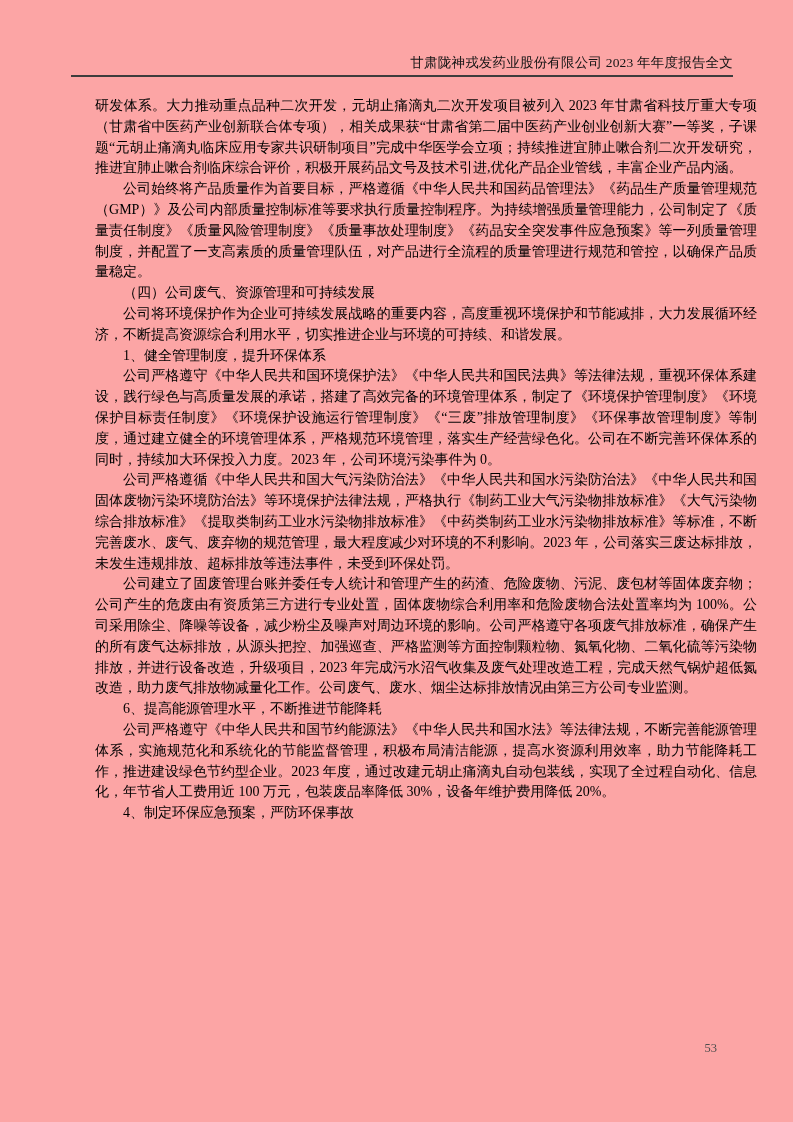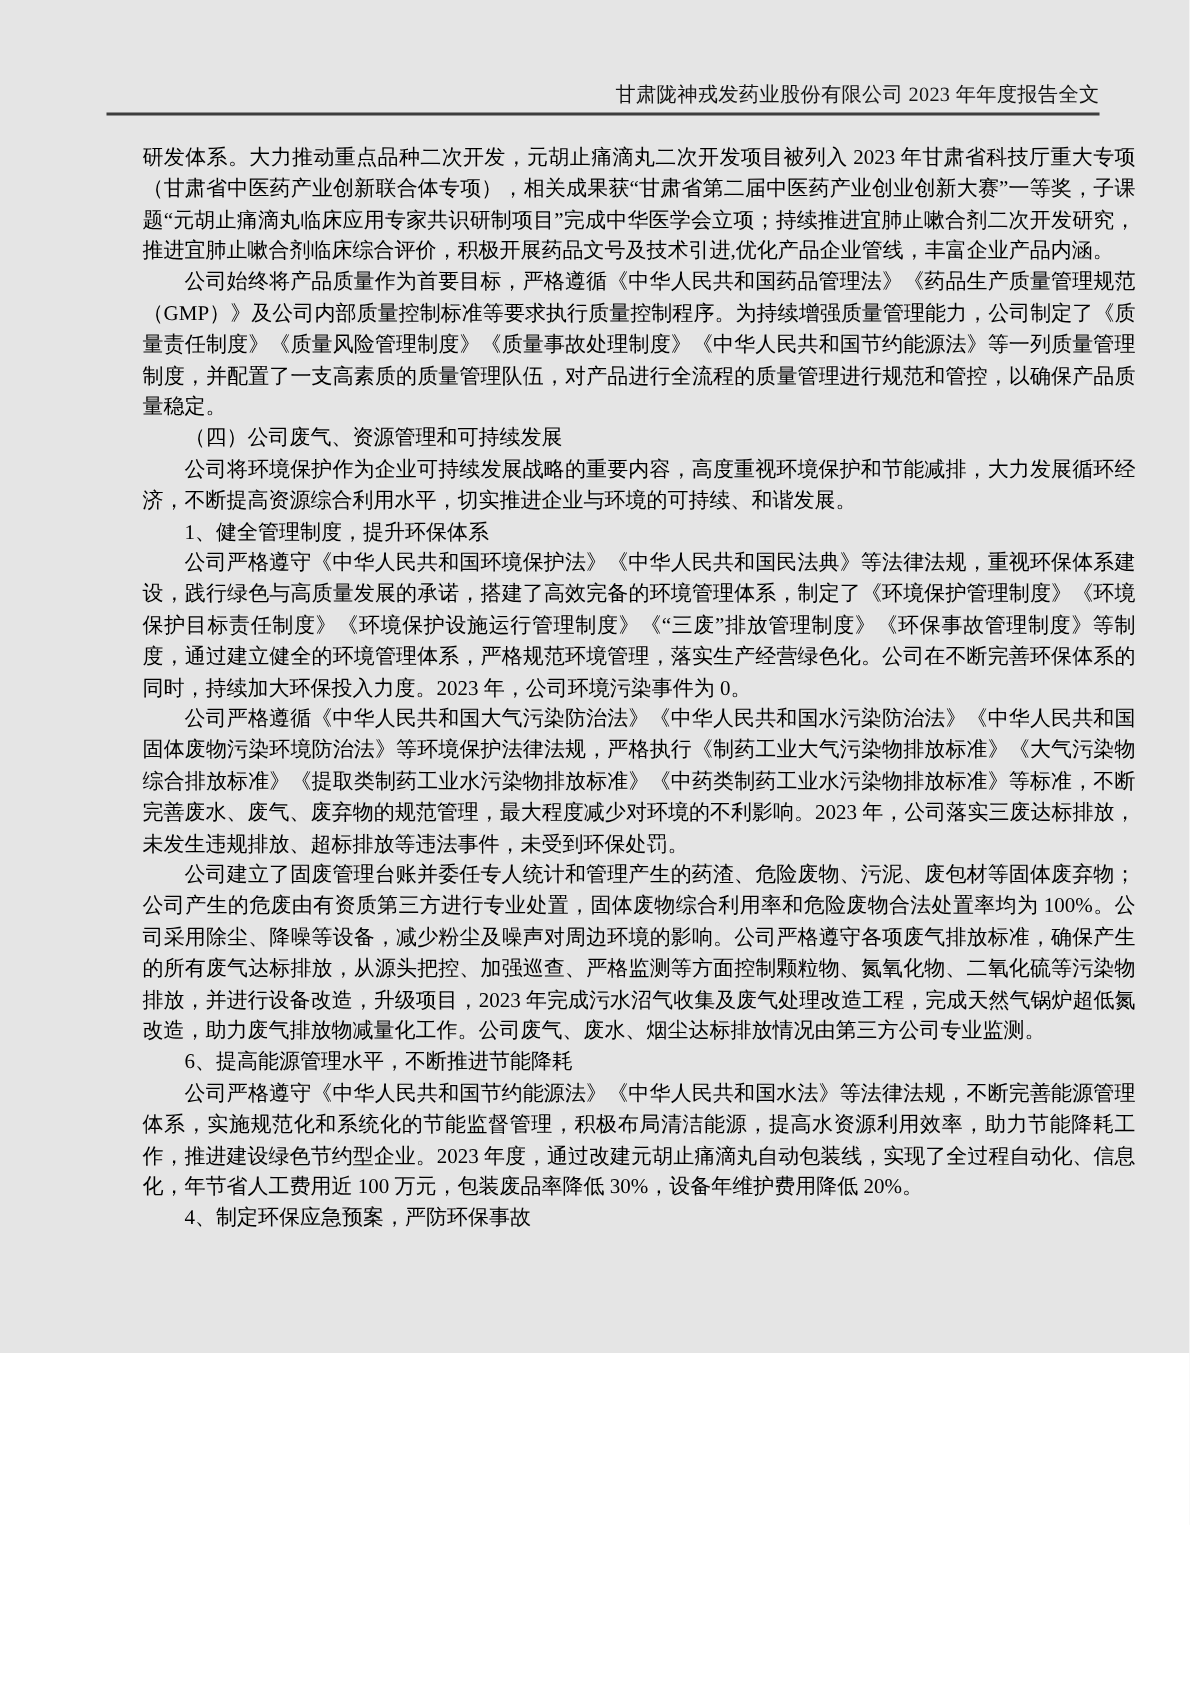--- a/index.html
+++ b/index.html
@@ -9,22 +9,22 @@
   }
   body {
     width: 793px;
     height: 1122px;
     font-family: "Liberation Serif", "DejaVu Serif", serif;
     color: #000000;
   }
   .page {
     position: relative;
     width: 793px;
-    height: 902px;
-    background: #e5e5e5;
+    height: 1122px;
+    background: #fca5a5;
     overflow: hidden;
   }
   .page-header {
     position: absolute;
     top: 55px;
     left: 71px;
     width: 662px;
   }
   .header-title {
     text-align: right;
@@ -75,21 +75,21 @@
 
 <div class="page">
 
   <div class="page-header">
     <div class="header-title">甘肃陇神戎发药业股份有限公司 2023 年年度报告全文</div>
     <hr class="header-rule">
   </div>
 
   <div class="doc-content">
     <p>研发体系。大力推动重点品种二次开发，元胡止痛滴丸二次开发项目被列入 2023 年甘肃省科技厅重大专项（甘肃省中医药产业创新联合体专项），相关成果获“甘肃省第二届中医药产业创业创新大赛”一等奖，子课题“元胡止痛滴丸临床应用专家共识研制项目”完成中华医学会立项；持续推进宜肺止嗽合剂二次开发研究，推进宜肺止嗽合剂临床综合评价，积极开展药品文号及技术引进,优化产品企业管线，丰富企业产品内涵。</p>
-    <p class="indent">公司始终将产品质量作为首要目标，严格遵循《中华人民共和国药品管理法》《药品生产质量管理规范（GMP）》及公司内部质量控制标准等要求执行质量控制程序。为持续增强质量管理能力，公司制定了《质量责任制度》《质量风险管理制度》《质量事故处理制度》《中华人民共和国节约能源法》等一列质量管理制度，并配置了一支高素质的质量管理队伍，对产品进行全流程的质量管理进行规范和管控，以确保产品质量稳定。</p>
+    <p class="indent">公司始终将产品质量作为首要目标，严格遵循《中华人民共和国药品管理法》《药品生产质量管理规范（GMP）》及公司内部质量控制标准等要求执行质量控制程序。为持续增强质量管理能力，公司制定了《质量责任制度》《质量风险管理制度》《质量事故处理制度》《药品安全突发事件应急预案》等一列质量管理制度，并配置了一支高素质的质量管理队伍，对产品进行全流程的质量管理进行规范和管控，以确保产品质量稳定。</p>
     <h3 class="indent bold-heading">（四）公司废气、资源管理和可持续发展</h3>
     <p class="indent">公司将环境保护作为企业可持续发展战略的重要内容，高度重视环境保护和节能减排，大力发展循环经济，不断提高资源综合利用水平，切实推进企业与环境的可持续、和谐发展。</p>
     <h3 class="indent bold-heading">1、健全管理制度，提升环保体系</h3>
     <p class="indent">公司严格遵守《中华人民共和国环境保护法》《中华人民共和国民法典》等法律法规，重视环保体系建设，践行绿色与高质量发展的承诺，搭建了高效完备的环境管理体系，制定了《环境保护管理制度》《环境保护目标责任制度》《环境保护设施运行管理制度》《“三废”排放管理制度》《环保事故管理制度》等制度，通过建立健全的环境管理体系，严格规范环境管理，落实生产经营绿色化。公司在不断完善环保体系的同时，持续加大环保投入力度。2023 年，公司环境污染事件为 0。</p>
     <p class="indent">公司严格遵循《中华人民共和国大气污染防治法》《中华人民共和国水污染防治法》《中华人民共和国固体废物污染环境防治法》等环境保护法律法规，严格执行《制药工业大气污染物排放标准》《大气污染物综合排放标准》《提取类制药工业水污染物排放标准》《中药类制药工业水污染物排放标准》等标准，不断完善废水、废气、废弃物的规范管理，最大程度减少对环境的不利影响。2023 年，公司落实三废达标排放，未发生违规排放、超标排放等违法事件，未受到环保处罚。</p>
     <p class="indent">公司建立了固废管理台账并委任专人统计和管理产生的药渣、危险废物、污泥、废包材等固体废弃物；公司产生的危废由有资质第三方进行专业处置，固体废物综合利用率和危险废物合法处置率均为 100%。公司采用除尘、降噪等设备，减少粉尘及噪声对周边环境的影响。公司严格遵守各项废气排放标准，确保产生的所有废气达标排放，从源头把控、加强巡查、严格监测等方面控制颗粒物、氮氧化物、二氧化硫等污染物排放，并进行设备改造，升级项目，2023 年完成污水沼气收集及废气处理改造工程，完成天然气锅炉超低氮改造，助力废气排放物减量化工作。公司废气、废水、烟尘达标排放情况由第三方公司专业监测。</p>
     <h3 class="indent bold-heading">6、提高能源管理水平，不断推进节能降耗</h3>
     <p class="indent">公司严格遵守《中华人民共和国节约能源法》《中华人民共和国水法》等法律法规，不断完善能源管理体系，实施规范化和系统化的节能监督管理，积极布局清洁能源，提高水资源利用效率，助力节能降耗工作，推进建设绿色节约型企业。2023 年度，通过改建元胡止痛滴丸自动包装线，实现了全过程自动化、信息化，年节省人工费用近 100 万元，包装废品率降低 30%，设备年维护费用降低 20%。</p>
     <h3 class="indent bold-heading">4、制定环保应急预案，严防环保事故</h3>
   </div>

